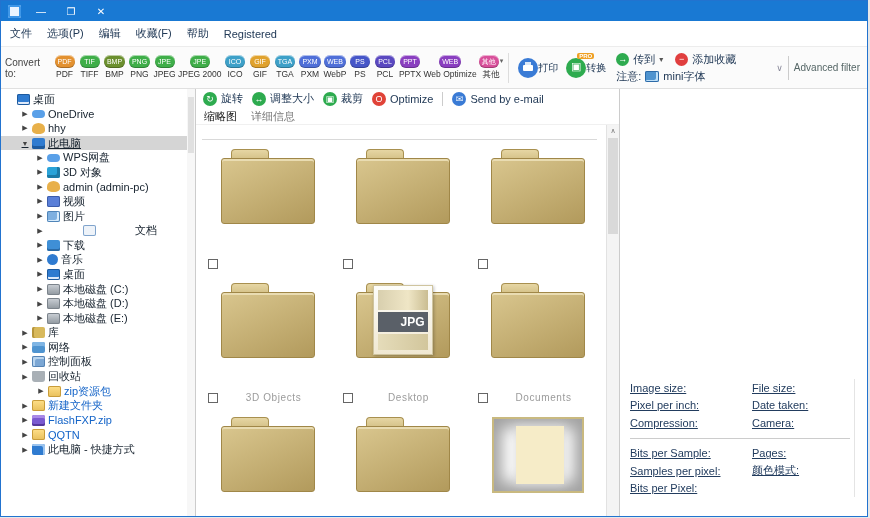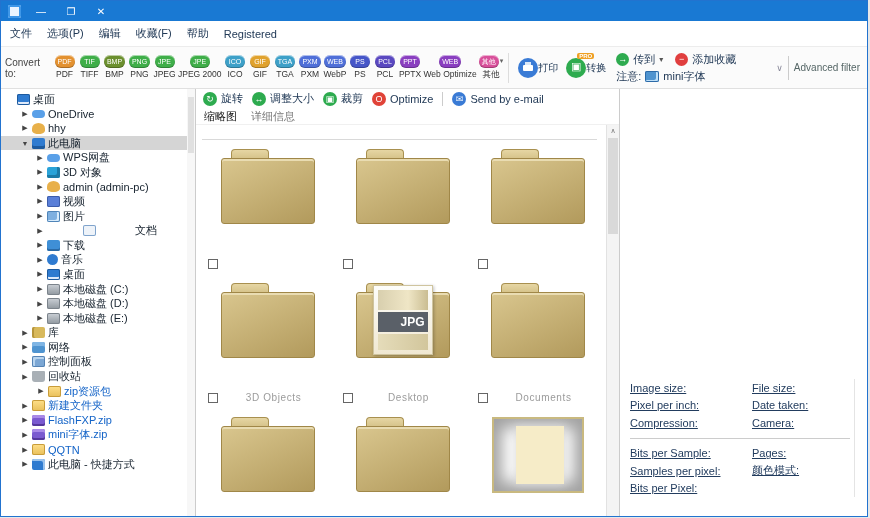--- a/index.html
+++ b/index.html
@@ -44,21 +44,21 @@
   .affr { margin-left:auto; display:flex; align-items:center; font-size:10px; color:#566; gap:5px; padding-right:3px; }
   .chev { font-size:9px; color:#889; }
   .afsep { width:1px; height:24px; background:#ccc; }
 
   
   .bodyrow { display:flex; height:437px; }
 
   
   .sidebar { width:195px; border-right:1px solid #ccc; overflow:hidden; padding-top:3px; position:relative; font-size:11px; background:#fff; flex:none; }
   .trow { display:flex; align-items:center; height:14.6px; white-space:nowrap; color:#16222e; cursor:default; }
-  .trow.sel { background:#d5d5d5; }
+  .trow.sel { background:#d5d5d5;text-decoration:underline; }
   .arr { width:10px; font-size:7px; color:#444; text-align:center; flex:none; }
   .tl { margin-left:3px; }
   .tl.blue { color:#1464c8; }
   .ic { width:13px; height:11px; display:inline-block; border-radius:2px; margin-left:2px; flex:none; }
   .ic-desktop { background:#2f7bd0; box-shadow:inset 0 0 0 1px #1d5a9e, inset 0 -3px 0 #dfeafa; }
   .ic-cloud { background:#5aa0e8; border-radius:6px; height:8px; }
   .ic-user { background:#e8b04a; border-radius:50% 50% 35% 35%; }
   .ic-pc { background:#2f7bd0; box-shadow:inset 0 -3px 0 #1d5a9e; }
   .ic-cube { background:#2aa3d8; box-shadow:inset -3px -3px 0 #1b7aa6; }
   .ic-video { background:#5a7fd8; box-shadow:inset 0 0 0 1px #3c5cab; }
@@ -385,25 +385,20 @@
             <span class="ic ic-folder"></span>
             <span class="tl blue">新建文件夹</span>
           </div>
           <div class="trow" style="padding-left: 19px;">
             <span class="arr">▶</span>
             <span class="ic ic-rar"></span>
             <span class="tl blue">FlashFXP.zip</span>
           </div>
           <div class="trow" style="padding-left: 19px;">
             <span class="arr">▶</span>
-            <span class="ic ic-rar"></span>
-            <span class="tl blue">mini字体.zip</span>
-          </div>
-          <div class="trow" style="padding-left: 19px;">
-            <span class="arr">▶</span>
             <span class="ic ic-folder"></span>
             <span class="tl blue">QQTN</span>
           </div>
           <div class="trow" style="padding-left: 19px;">
             <span class="arr">▶</span>
             <span class="ic ic-pcshort"></span>
             <span class="tl">此电脑 - 快捷方式</span>
           </div>
         </div>
       <div class="tsbar">

